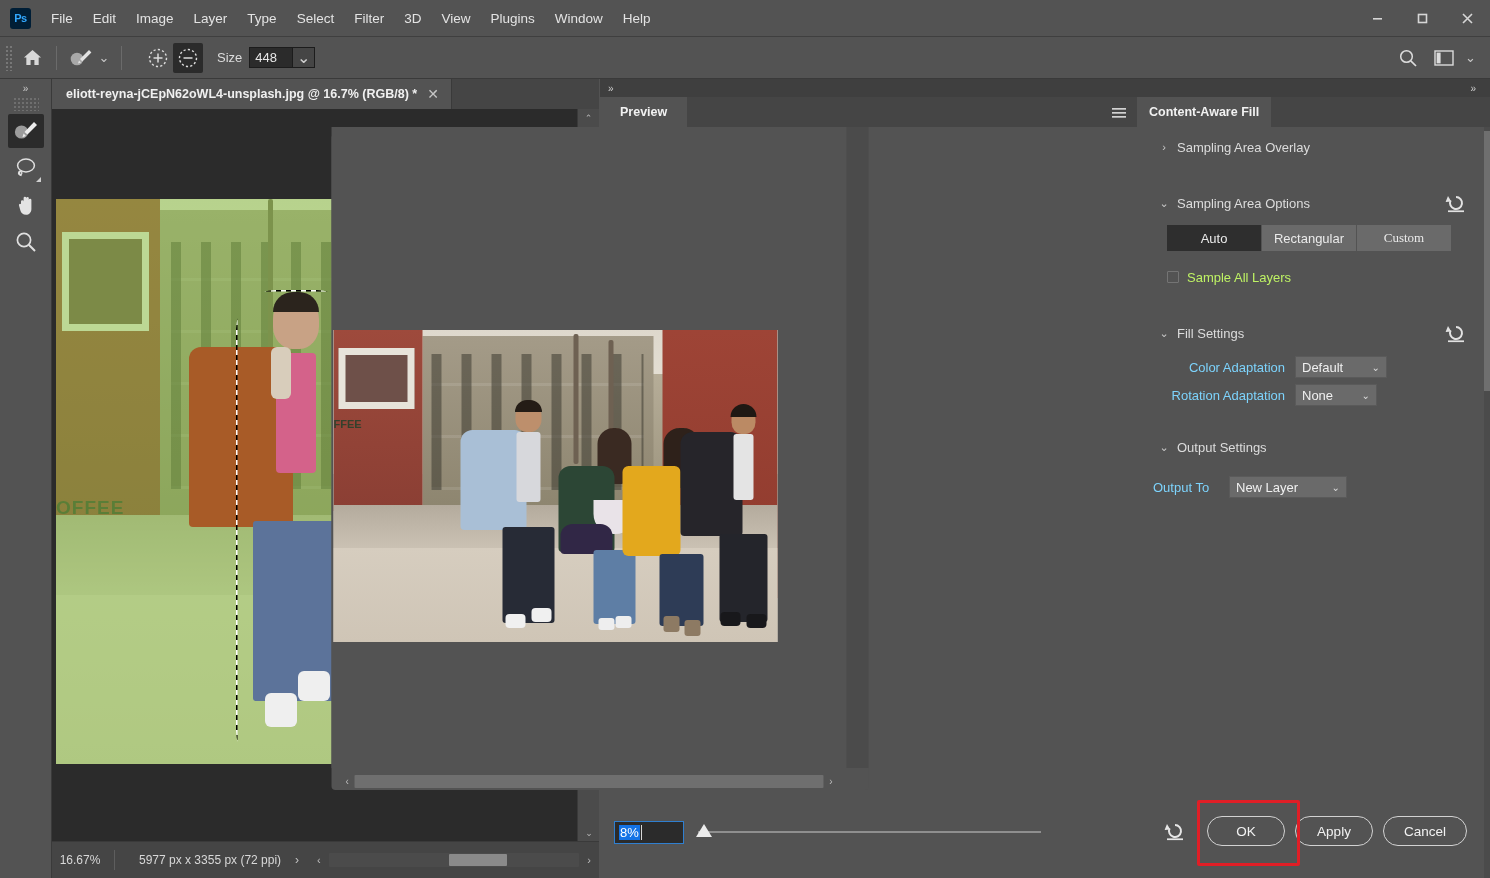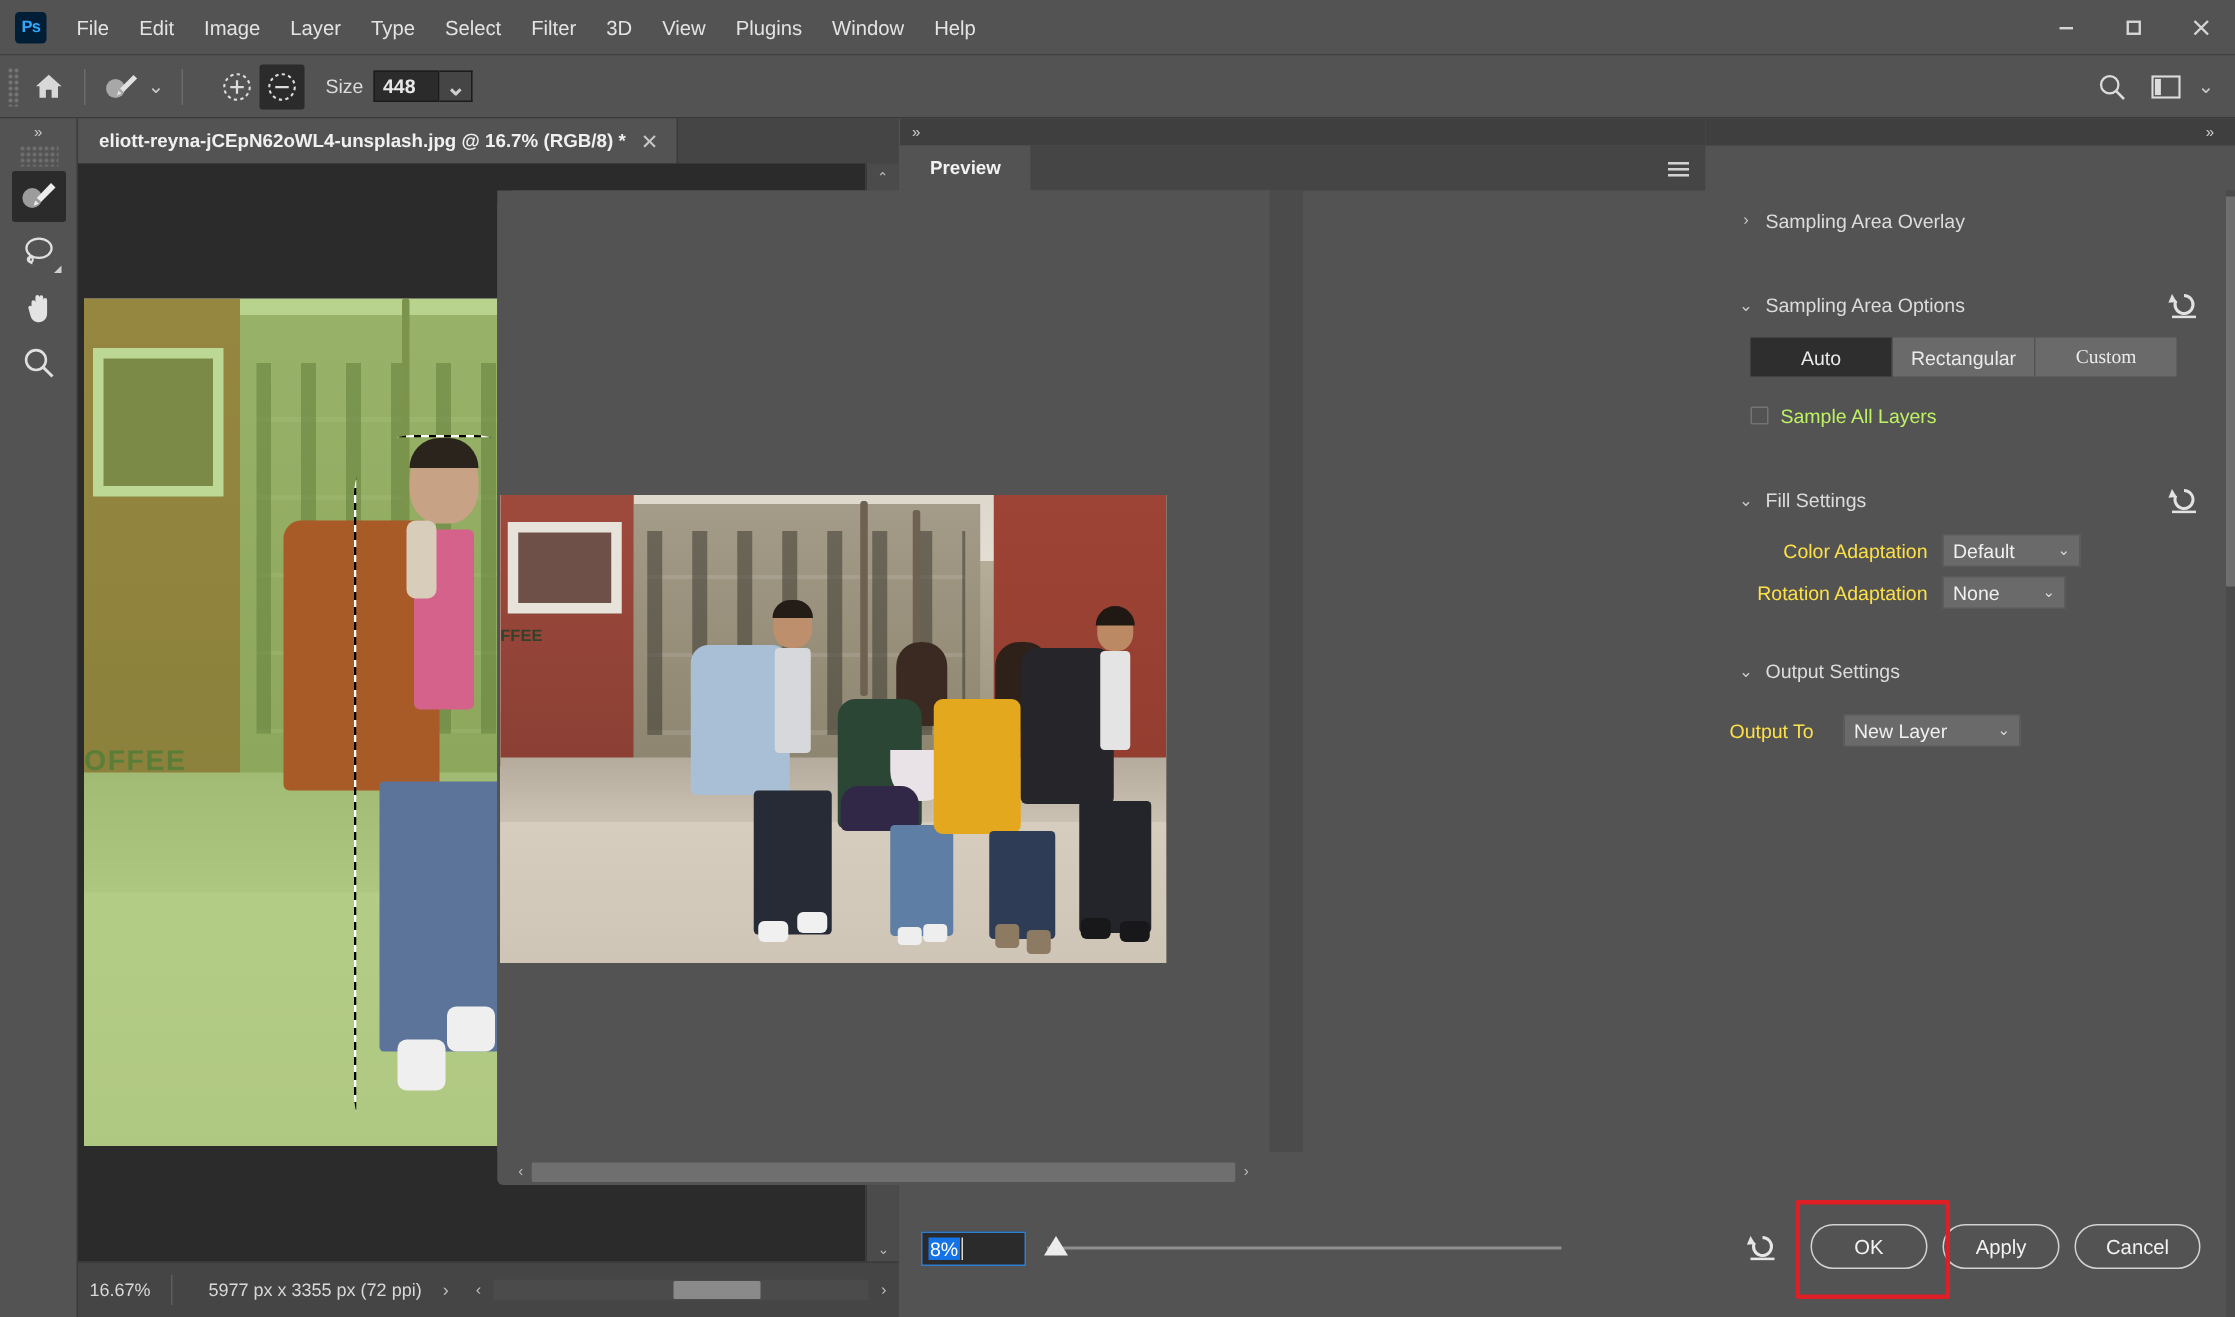--- a/index.html
+++ b/index.html
@@ -259,21 +259,21 @@
 
   .chk-row { display:flex; align-items:center; height:32px; margin-left:14px; color:#d8d8d8; font-size:13px; }
   .chk {
     width:12px; height:12px; border:1px solid #8f8f8f; background:#535353;
     margin-right:8px; border-radius:1px;
   }
   .chk-row.disabled { color:#bef264; }
   .chk-row.disabled .chk { border-color:#747474; }
 
   .field-row { display:flex; align-items:center; height:28px; margin-left:14px; }
-  .field-label { color:#fde047; font-size:13px; width:128px; text-align:right; padding-right:10px; }
+  .field-label { color:#7dd3fc; font-size:13px; width:128px; text-align:right; padding-right:10px; }
   .select {
     height:22px; background:#6a6a6a; color:#f0f0f0; font-size:13px;
     display:flex; align-items:center; padding:0 6px; min-width:92px;
     border:1px solid #5a5a5a;
   }
   .select .cv { margin-left:auto; padding-left:14px; color:#dcdcdc; font-size:10px; }
 
   .inline-chks { display:flex; margin-left:14px; height:32px; align-items:center; color:#d8d8d8; font-size:13px; }
   .inline-chks .c2 { margin-left:110px; }
 
@@ -359,21 +359,21 @@
         <path d="M11 6.5 L11 15.5 M6.5 11 L15.5 11" stroke="#dcdcdc" stroke-width="1.5"></path>
       </svg>
     </div>
     <div class="opt-btn active">
       <svg width="22" height="22" viewBox="0 0 22 22">
         <circle cx="11" cy="11" r="8.5" fill="none" stroke="#dcdcdc" stroke-width="1.4" stroke-dasharray="2.2 2.2"></circle>
         <path d="M6.5 11 L15.5 11" stroke="#dcdcdc" stroke-width="1.5"></path>
       </svg>
     </div>
     <div class="opt-label">Size</div>
-    <div style="display:flex;align-items:center;font-weight:bold;">
+    <div style="display:flex;align-items:center;">
       <div class="num-field">448</div>
       <div class="num-drop">⌄</div>
     </div>
 
     <div class="opt-right">
       <div class="opt-btn">
         <svg width="20" height="20" viewBox="0 0 20 20">
           <circle cx="8.5" cy="8.5" r="5.8" fill="none" stroke="#dcdcdc" stroke-width="1.5"></circle>
           <path d="M12.8 12.8 L18 18" stroke="#dcdcdc" stroke-width="1.7"></path>
         </svg>
@@ -583,20 +583,25 @@
       </div>
       <div class="slider-wrap">
         <div class="slider-track"></div>
         <div class="slider-thumb"></div>
       </div>
     </div>
   </div>
 
   <div class="cafpanel">
     <div class="caf-collapse">»</div>
+    <div class="caf-tabrow">
+      <div class="caf-tab">
+        <span>Content-Aware Fill</span>
+      </div>
+    </div>
 
     <div class="caf-body">
 
       <div class="section-head">
         <span class="chev">›</span>
         <span class="section-title">Sampling Area Overlay</span>
       </div>
 
       <div class="section-head" style="margin-top:16px;">
         <span class="chev">⌄</span>

